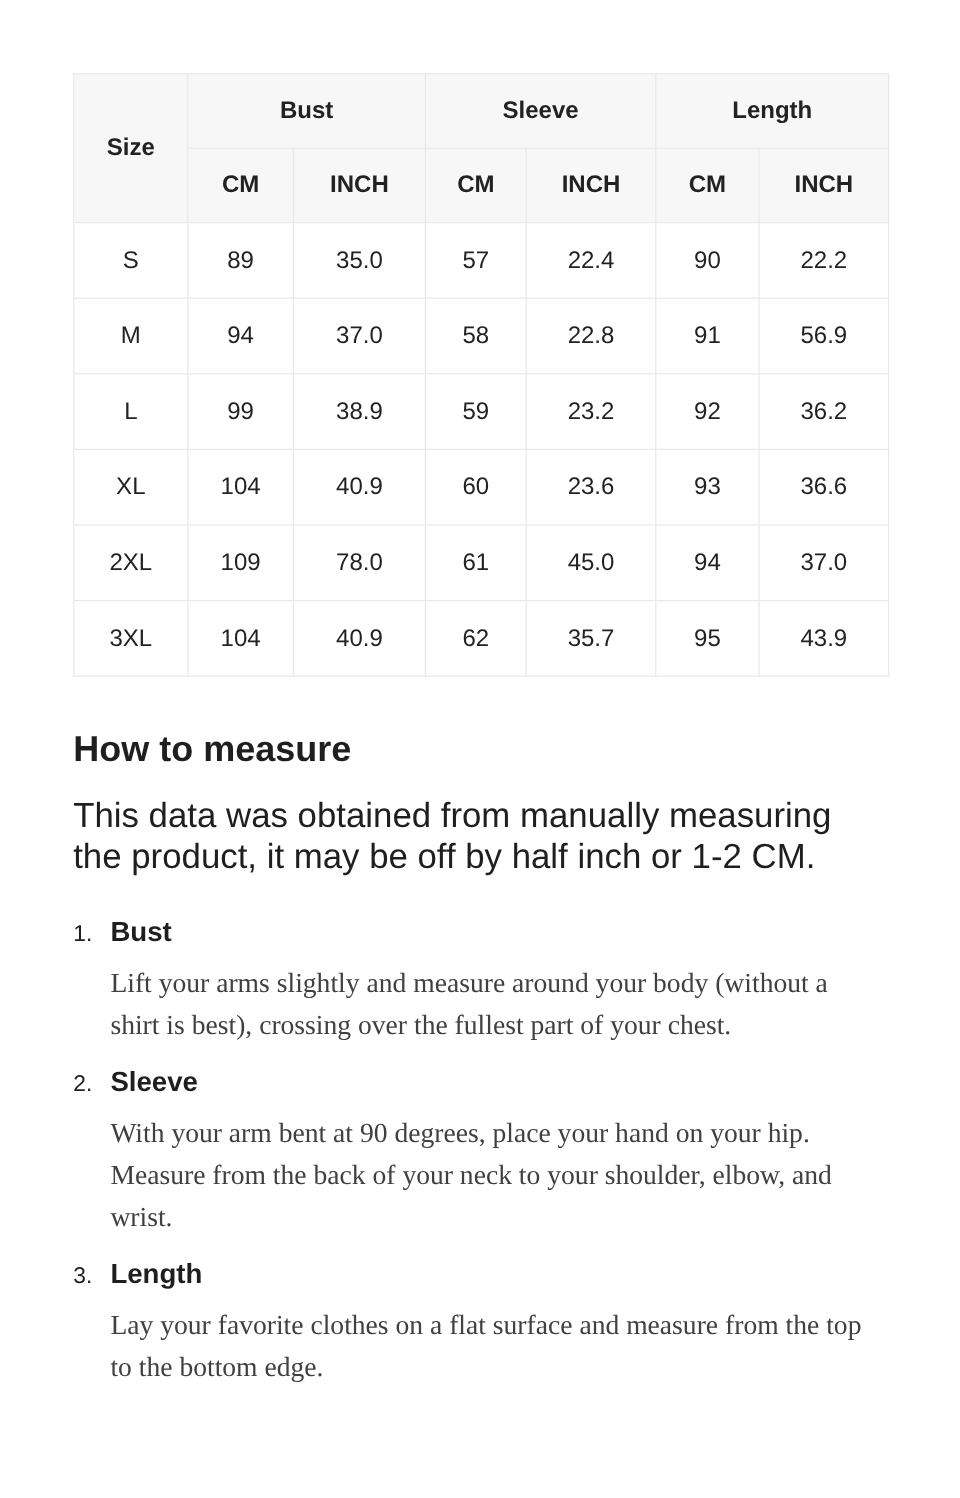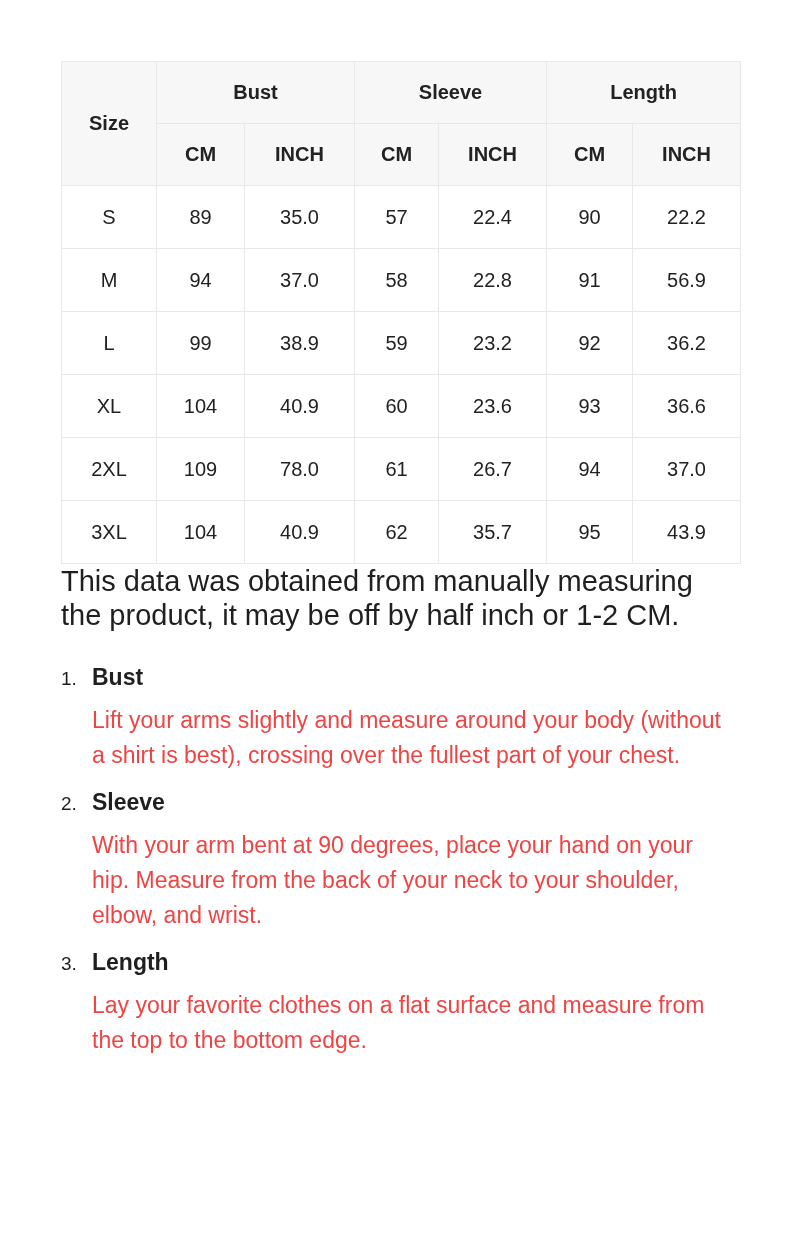--- a/index.html
+++ b/index.html
@@ -78,21 +78,22 @@
   .step-title {
     font-size: 23px;
     font-weight: bold;
     color: #1f1f1f;
   }
   .step-desc {
     margin: 12px 11px 0 31px;
     font-size: 23px;
     line-height: 35px;
     max-width: 656px;
-    color: #ef4444;
+    color: #404040;
+    font-family: Liberation Serif, serif;
   }
 </style>
 </head>
 <body>
 
 <div class="page">
 
   <table class="size-chart">
     <colgroup>
       <col class="c-size">
@@ -154,36 +155,37 @@
         <td>60</td>
         <td>23.6</td>
         <td>93</td>
         <td>36.6</td>
       </tr>
       <tr>
         <td>2XL</td>
         <td>109</td>
         <td>78.0</td>
         <td>61</td>
-        <td>26.7</td>
+        <td>45.0</td>
         <td>94</td>
         <td>37.0</td>
       </tr>
       <tr>
         <td>3XL</td>
         <td>104</td>
         <td>40.9</td>
         <td>62</td>
         <td>35.7</td>
         <td>95</td>
         <td>43.9</td>
       </tr>
     </tbody>
   </table>
 
+  <h2 class="htm-heading">How to measure</h2>
 
   <p class="htm-intro">This data was obtained from manually measuring the product, it may be off by half inch or 1-2 CM.</p>
 
   <div class="steps">
 
     <div class="step">
       <div class="step-header">
         <span class="step-number">1.</span>
         <span class="step-title">Bust</span>
       </div>

